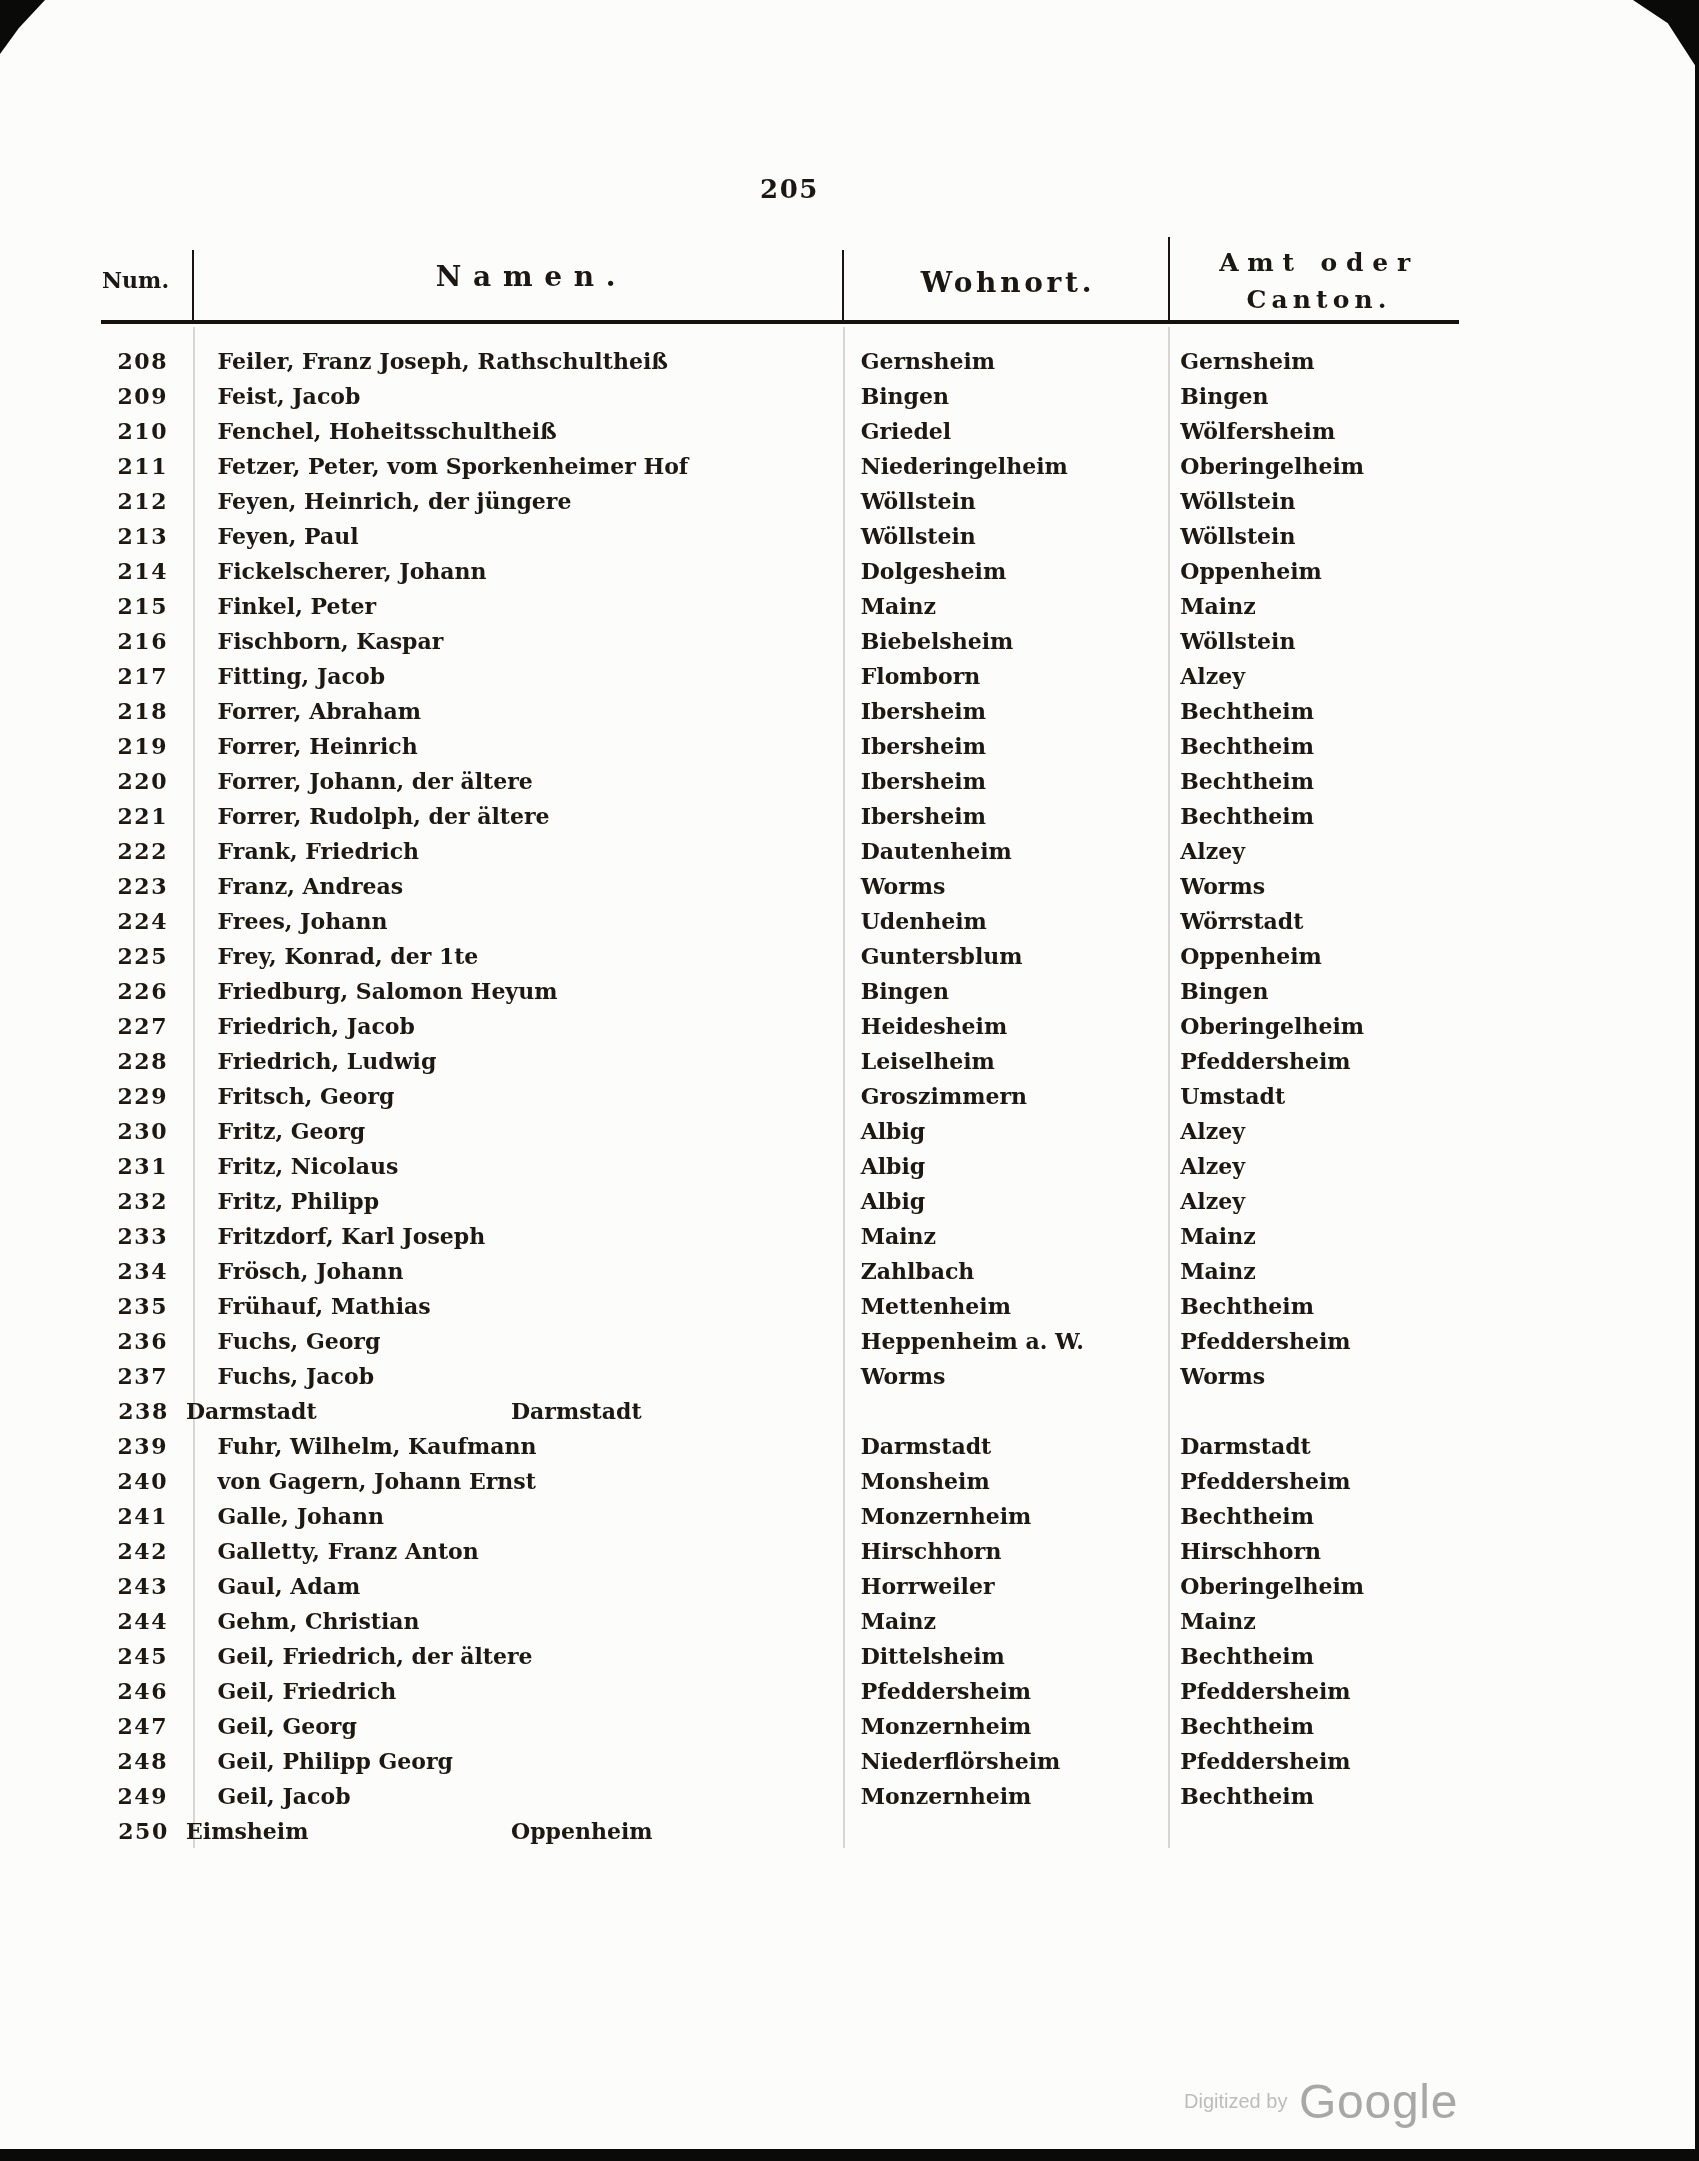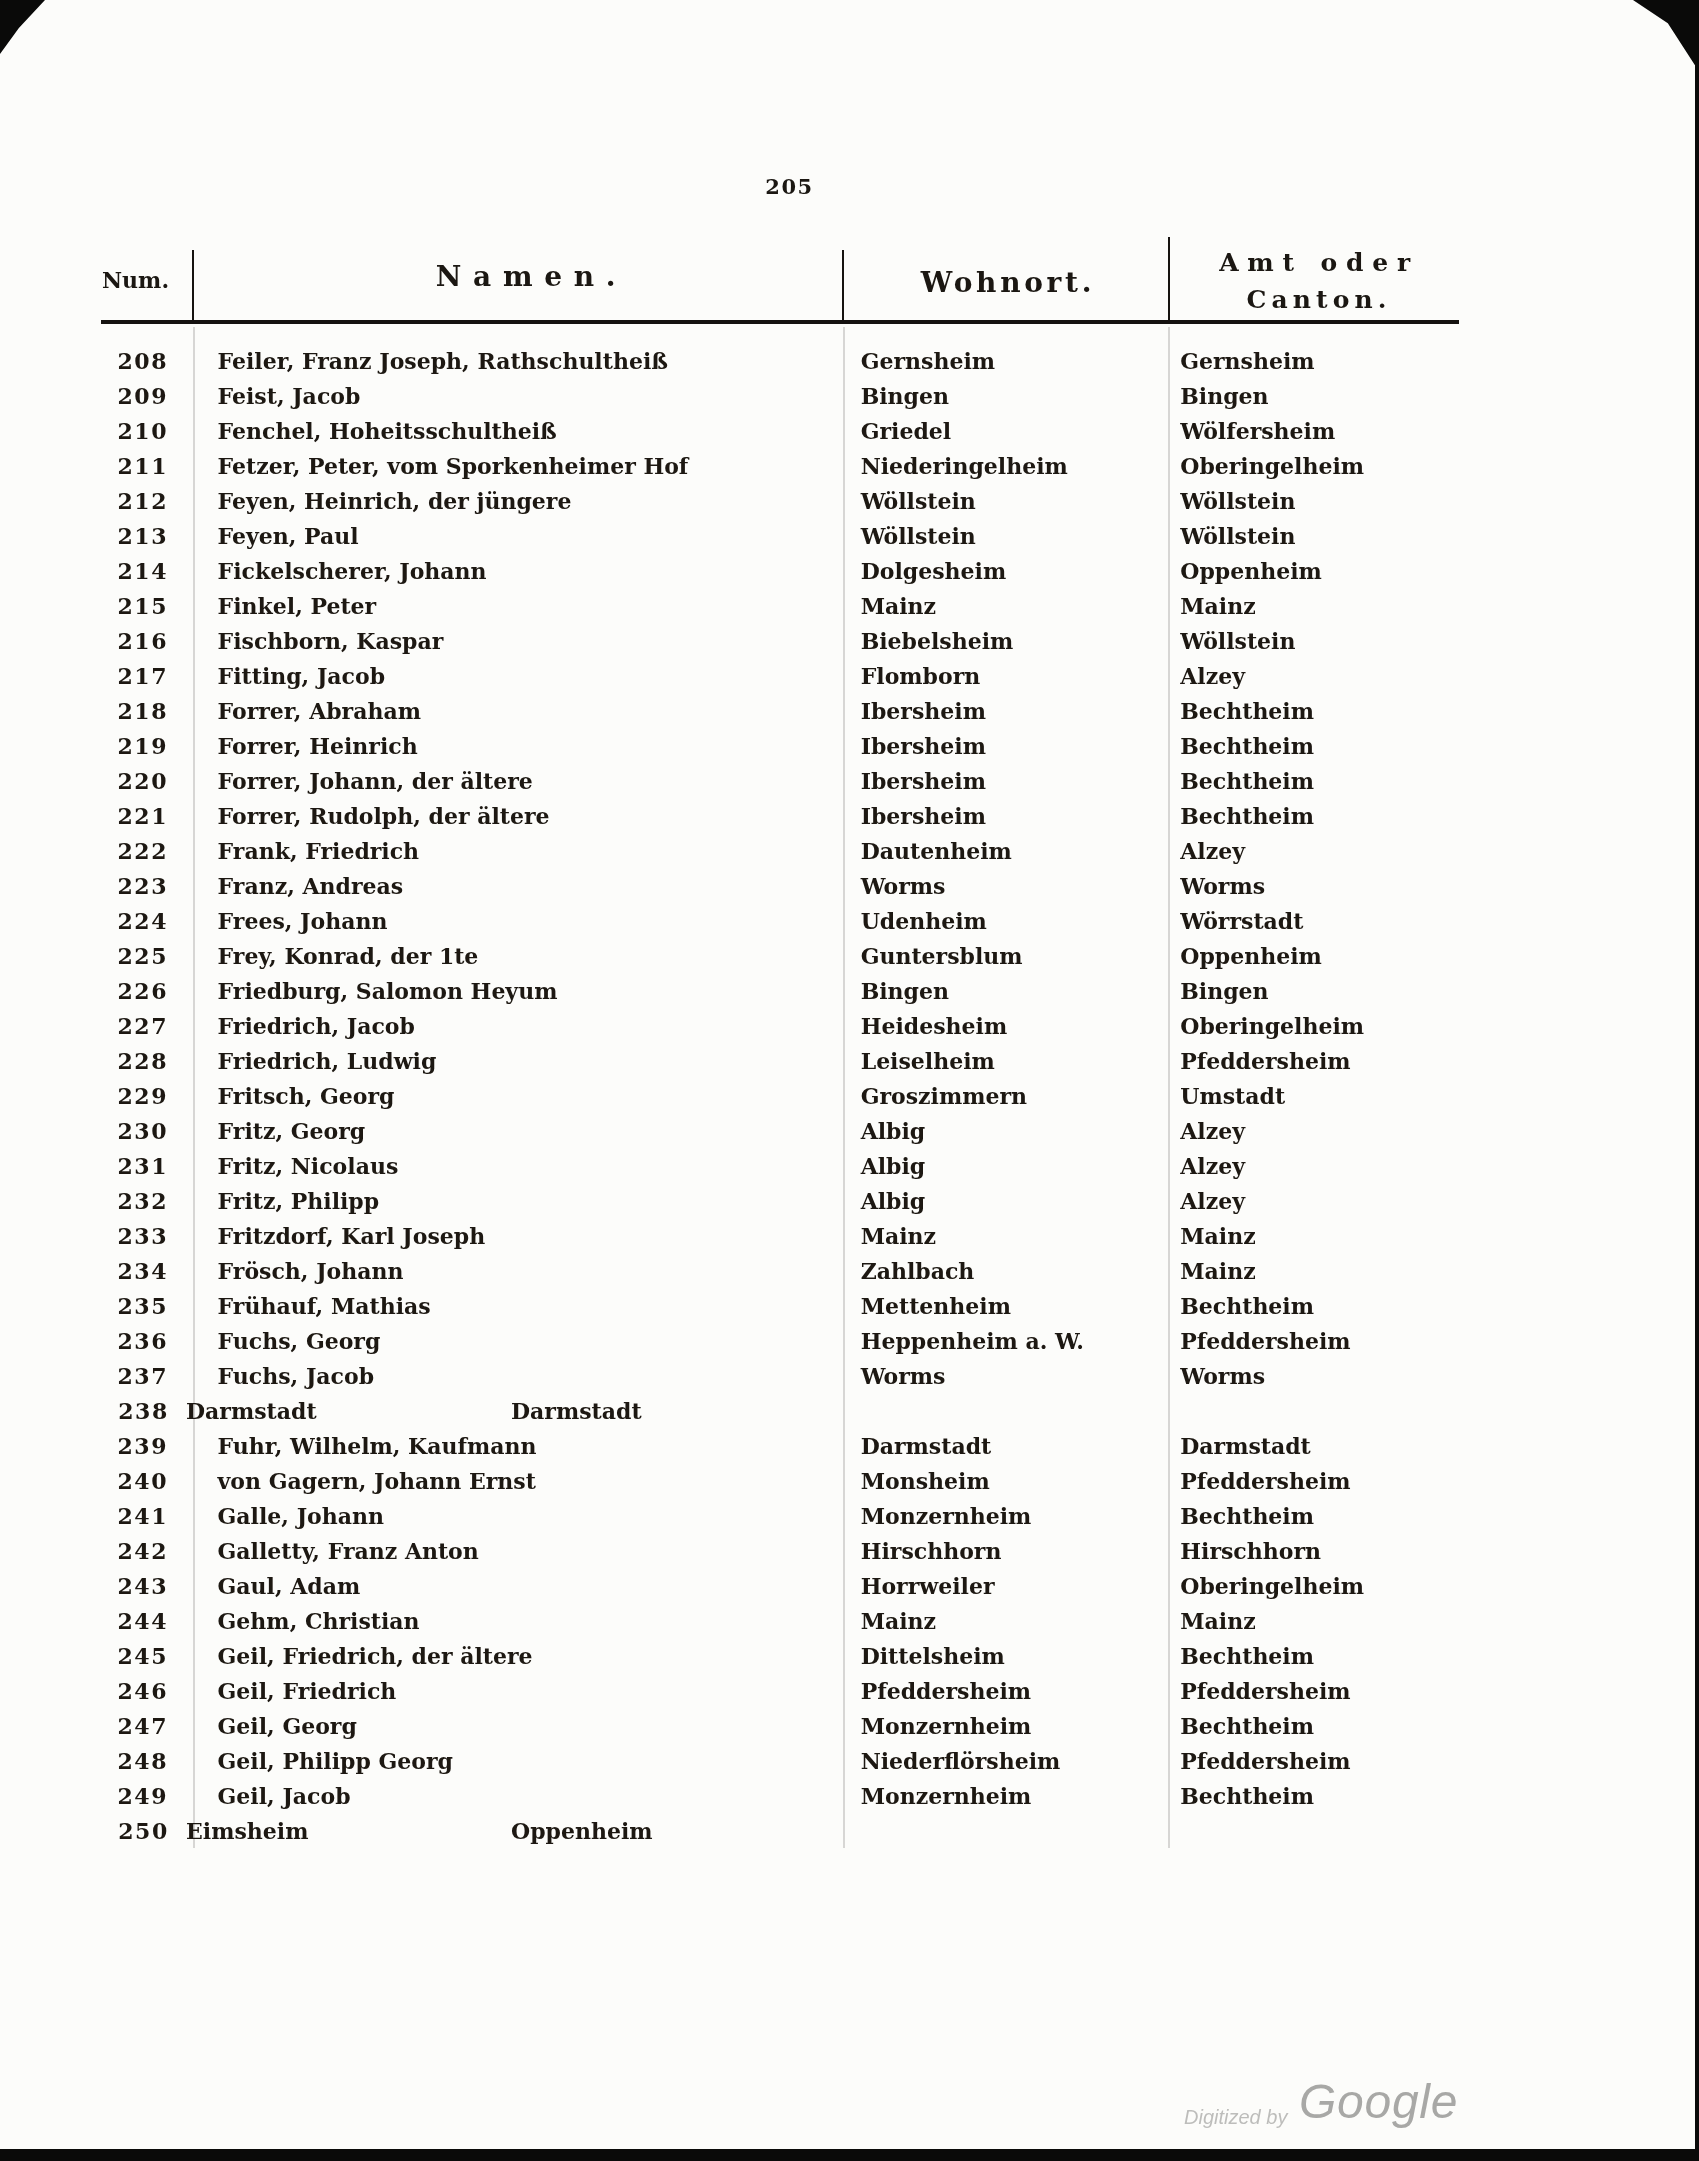--- a/index.html
+++ b/index.html
@@ -13,21 +13,21 @@
     color: #1b1712;
   }
 
   
   .page-number {
     position: absolute;
     top: 174px;
     left: 731px;
     width: 117px;
     text-align: center;
-    font-size: 21px;
+    font-size: 26px;
     font-weight: 700;
     letter-spacing: 1.5px;
   }
 
   
   .col-head { position: absolute; font-weight: 700; white-space: nowrap; }
   .num-head      { top: 267px; left: 102px;  width: 82px; font-size: 22px; }
   .names-head    { top: 260px; left: 219px;  width: 625px; text-align: center; font-size: 28px; letter-spacing: 11.7px; }
   .wohnort-head  { top: 266px; left: 851px; width: 314px; text-align: center; font-size: 28px; letter-spacing: 3.7px; }
   .amt-head      { top: 244px; left: 1180px; width: 278px; text-align: center; font-size: 25px; line-height: 37px; }
@@ -53,21 +53,21 @@
   
   .tbody { position: absolute; top: 343px; left: 101px; width: 1388px; }
   .row { display: flex; height: 35px; align-items: center; }
   .cell { white-space: nowrap; font-size: 22px; font-weight: 700; color: #1d1812; }
   .cell.num       { width: 85px; text-align: center; letter-spacing: 1.5px; }
   .cell.name      { width: 687px; padding-left: 33px; box-sizing: border-box; }
   .cell.residence { width: 325px; }
   .cell.canton    { width: 314px; }
 
   
-  .watermark { position: absolute; top: 2074px; left: 1184px; display: flex; align-items: flex-end; gap: 11.7px; font-style: italic; }
+  .watermark { position: absolute; top: 2074px; left: 1184px; display: flex; align-items: center; gap: 11.7px; }
   .digitized { font-family: "Liberation Sans", sans-serif; font-size: 20px; color: #bdbdbb; }
   .google    { font-family: "Liberation Sans", sans-serif; font-size: 48px; color: #a8a8a6; letter-spacing: 0.7px; }
 
   
   .artifact { position: absolute; background: #0a0a09; }
   .artifact-tl { top: 0; left: 0; width: 45px; height: 54px; clip-path: polygon(0 0, 100% 0, 42% 52%, 0 100%); }
   .artifact-tr { top: 0; right: 0; width: 67px; height: 73px; clip-path: polygon(0 0, 100% 0, 100% 100%, 52% 32%); }
   .edge-right  { top: 0; right: 0; width: 5.1px; height: 100%; }
   .edge-bottom { bottom: 0; left: 0; width: 100%; height: 11.7px; }
 </style>

